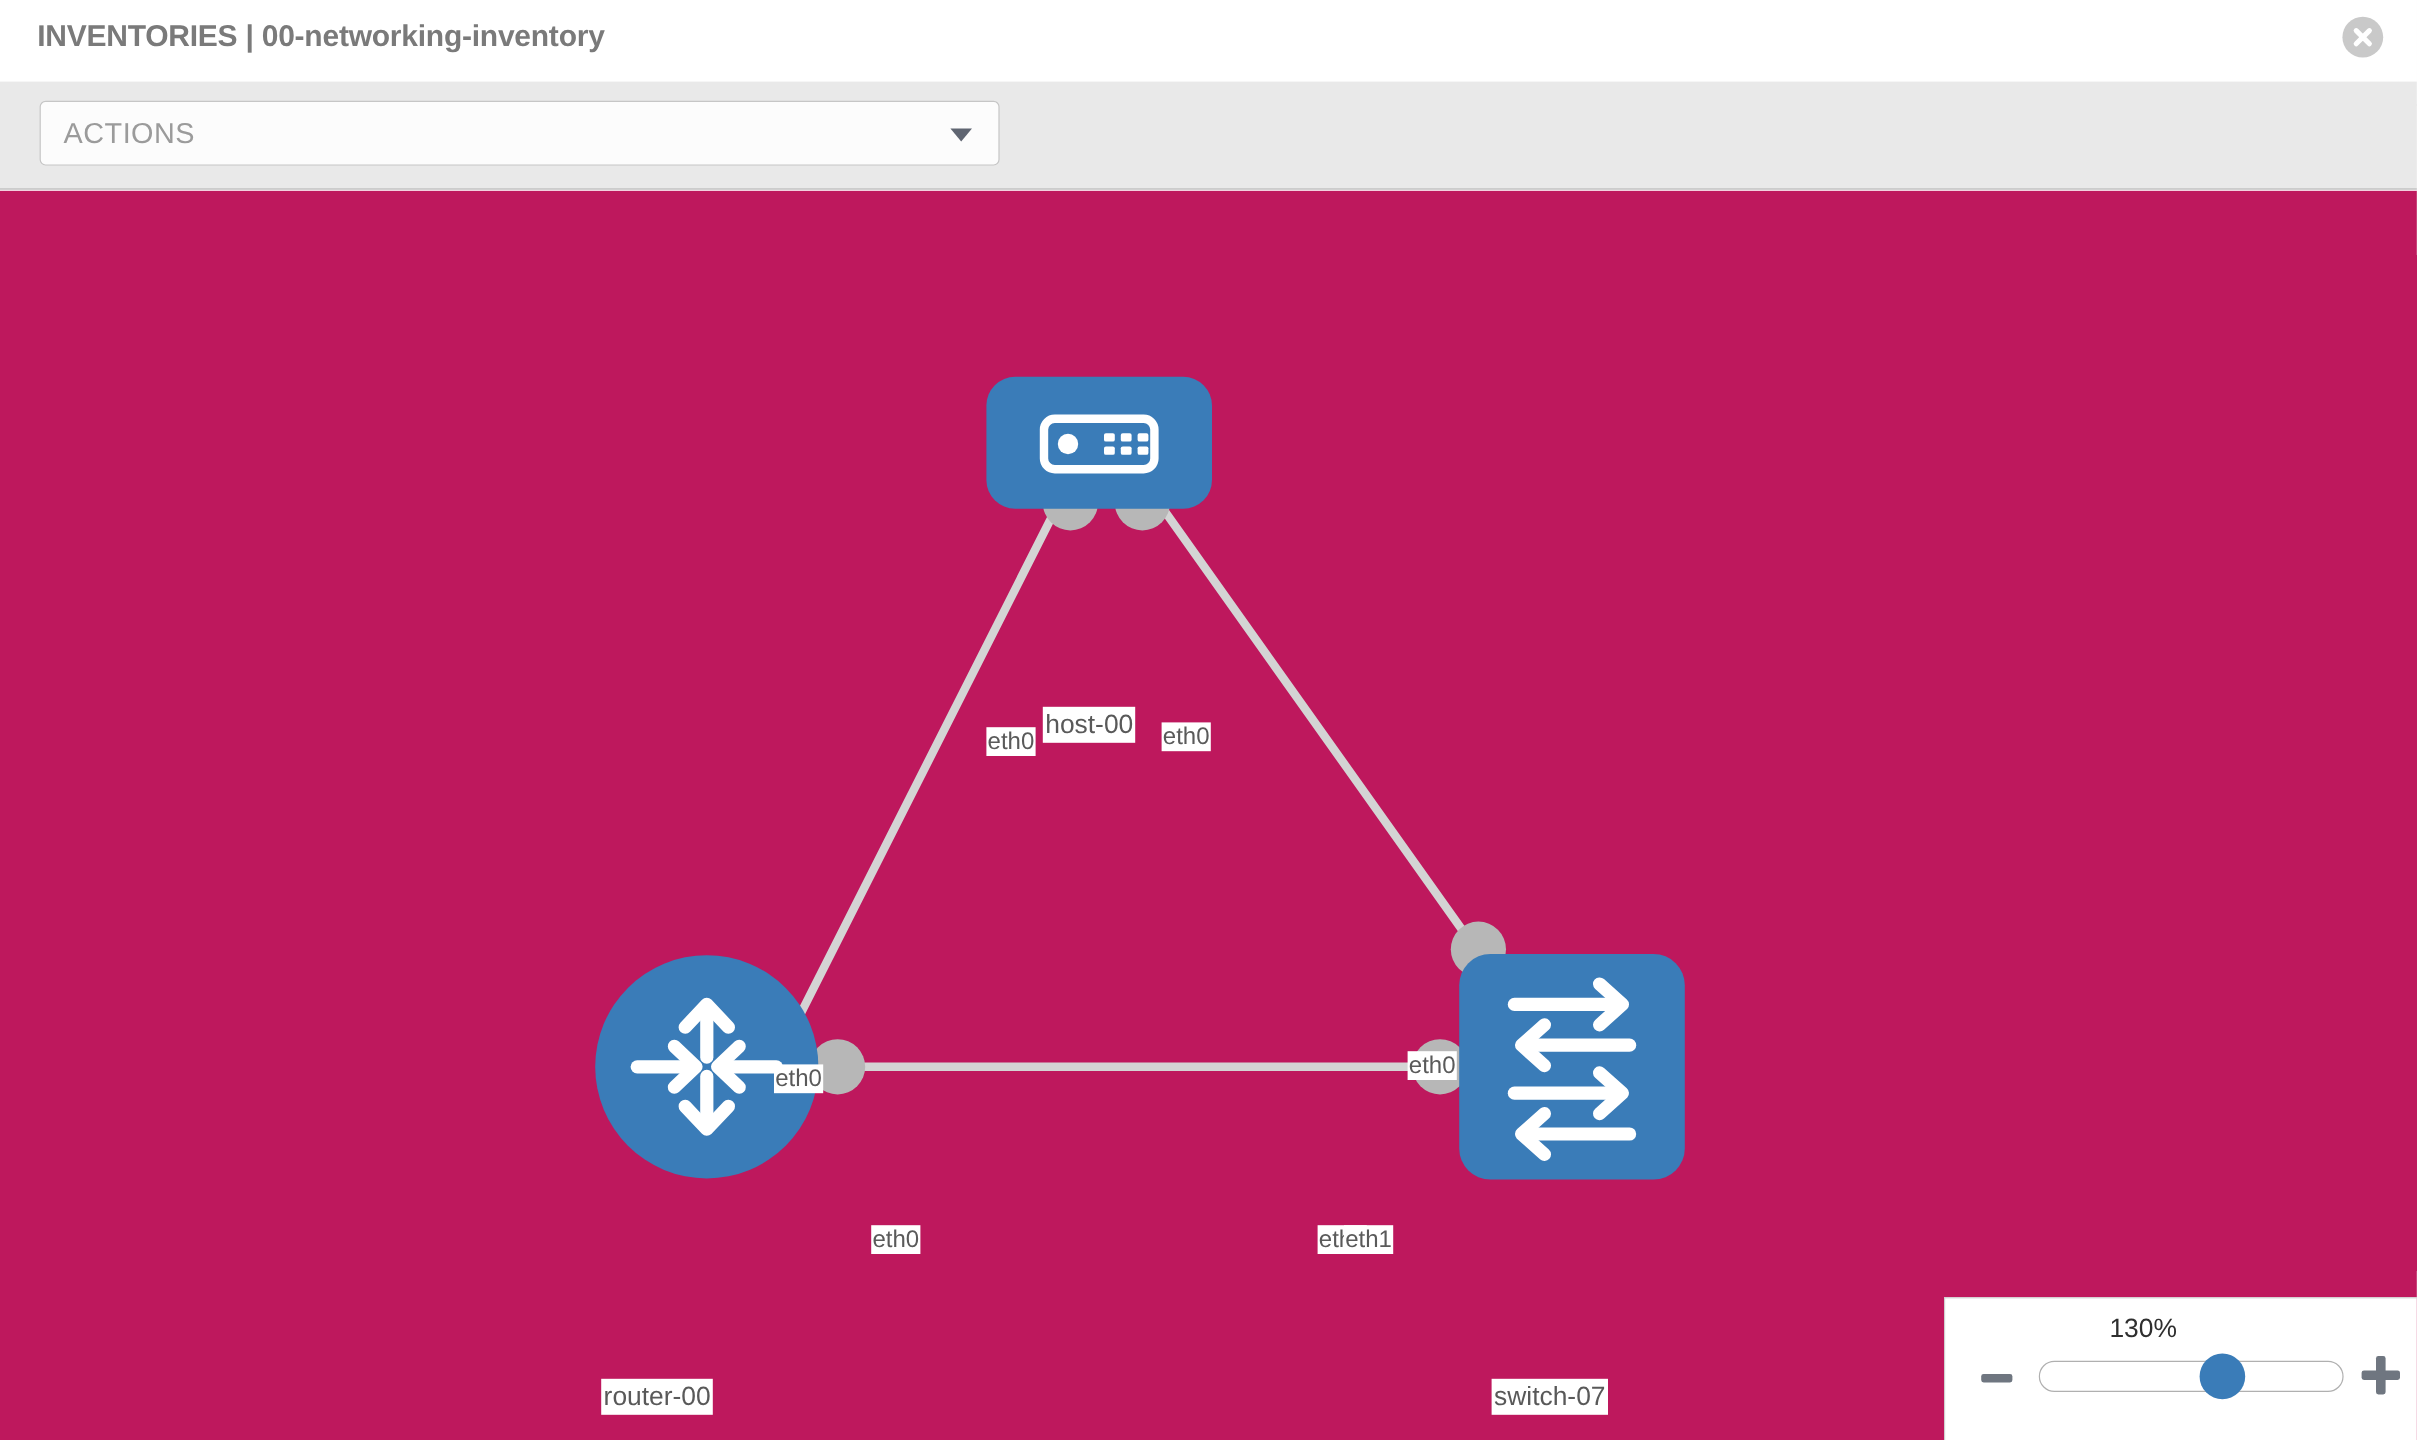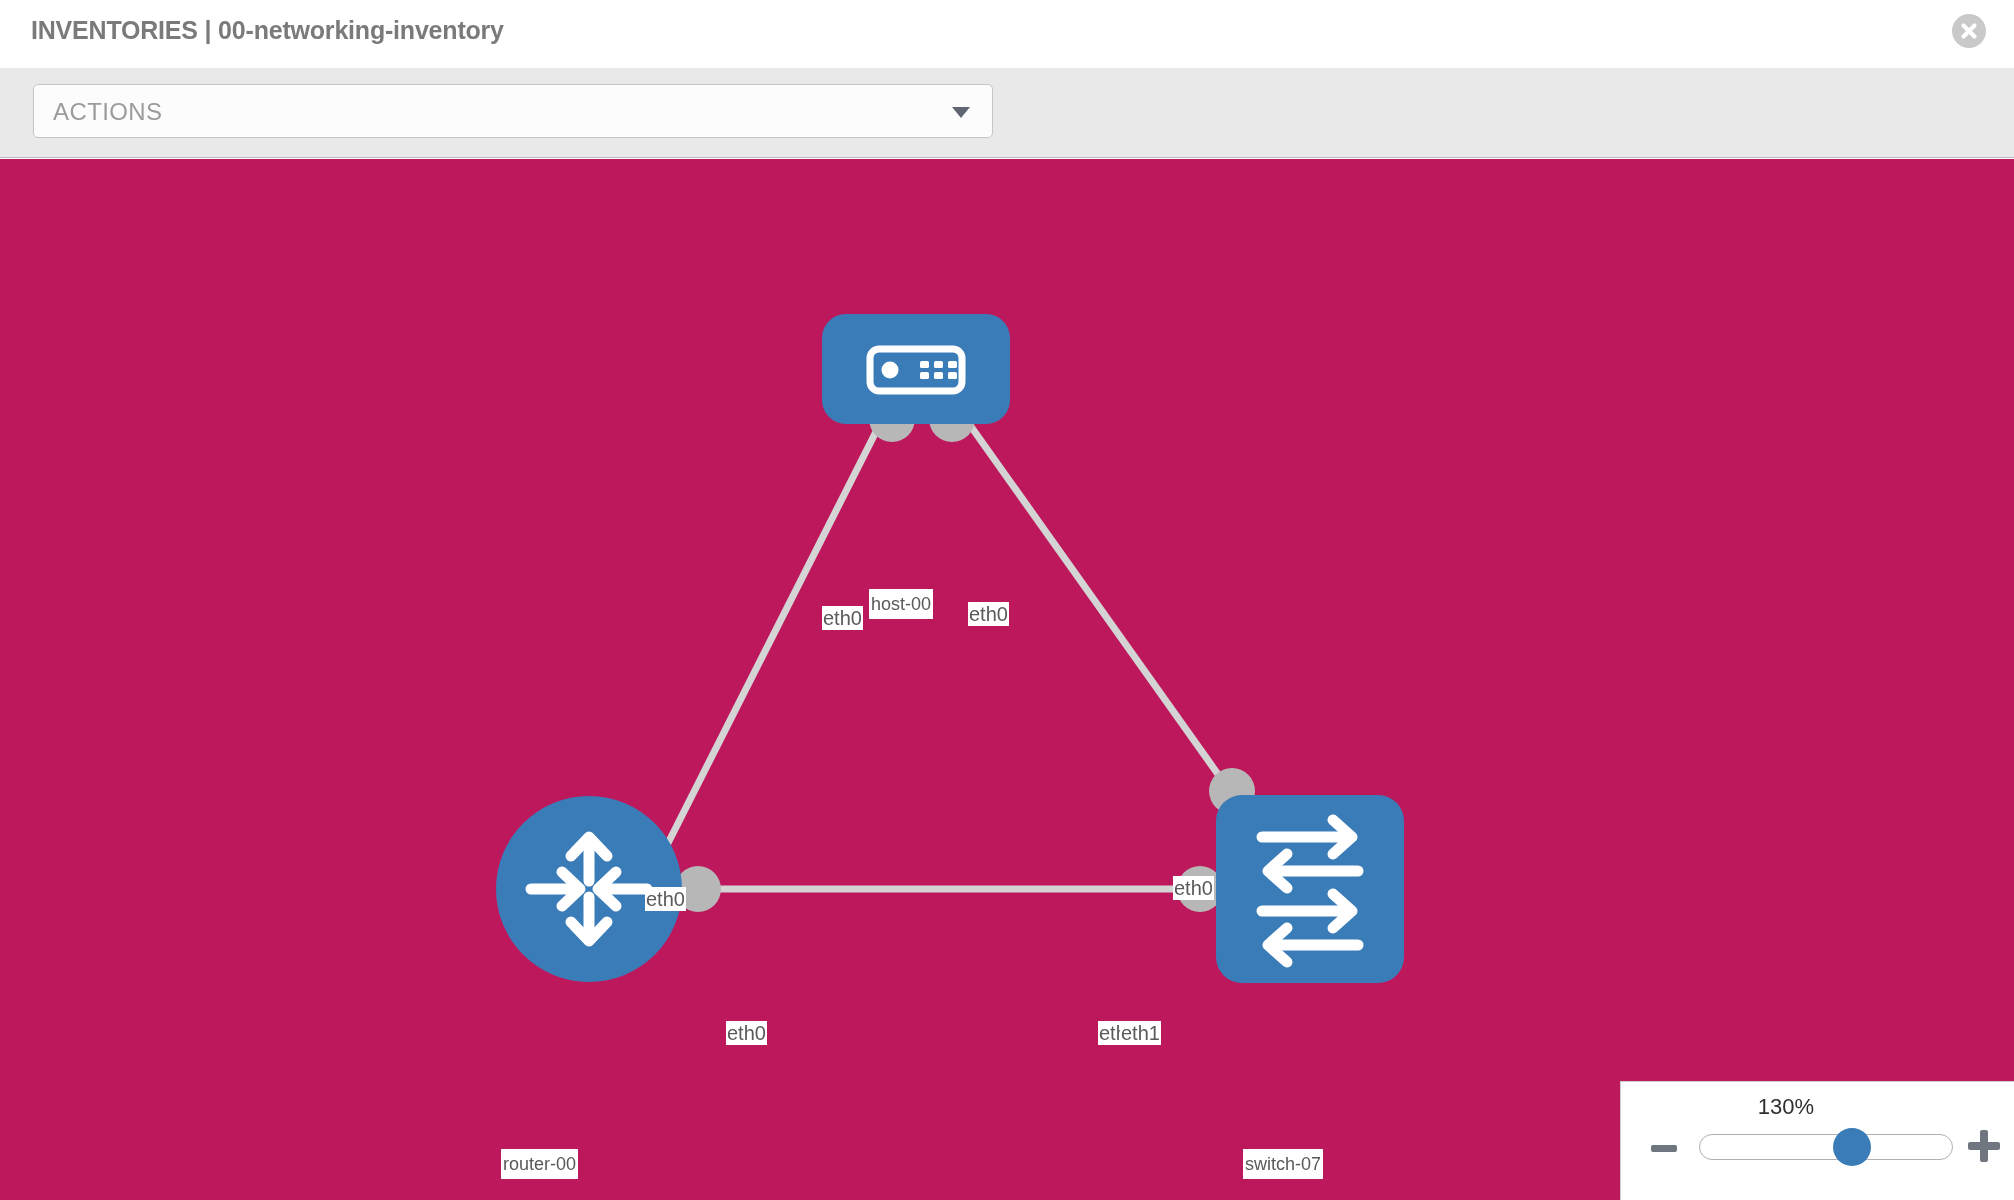--- a/index.html
+++ b/index.html
@@ -42,21 +42,21 @@
   #toolbar {
     position: absolute;
     left: 0; top: 68px;
     width: 2014px; height: 90px;
     background: #e9e9e9;
     border-bottom: 1px solid #b9b9b9;
   }
   #actions-select {
     position: absolute;
     left: 33px; top: 16px;
-    width: 960px; height: 54px;
+    width: 800px; height: 54px;
     background: #fcfcfc;
     border: 1px solid #c6c6c6;
     border-radius: 5px;
     cursor: pointer;
   }
   #actions-select .sel-label {
     position: absolute;
     left: 19px; top: 13px;
     font-size: 24px;
     color: #9b9b9b;
@@ -101,21 +101,21 @@
     left: 0; top: 159px;
     width: 2014px; height: 1041px;
     background: #be185d;
     overflow: hidden;
   }
   #topology-svg { position: absolute; left: 0; top: 0; }
 
   
   .node-label {
     position: absolute;
-    font-size: 18px;
+    font-size: 22px;
     color: #595959;
     background: #ffffff;
     white-space: nowrap;
     padding: 0 2px;
     line-height: 30px;
   }
   .port-label {
     position: absolute;
     font-size: 20px;
     color: #5a5a5a;

